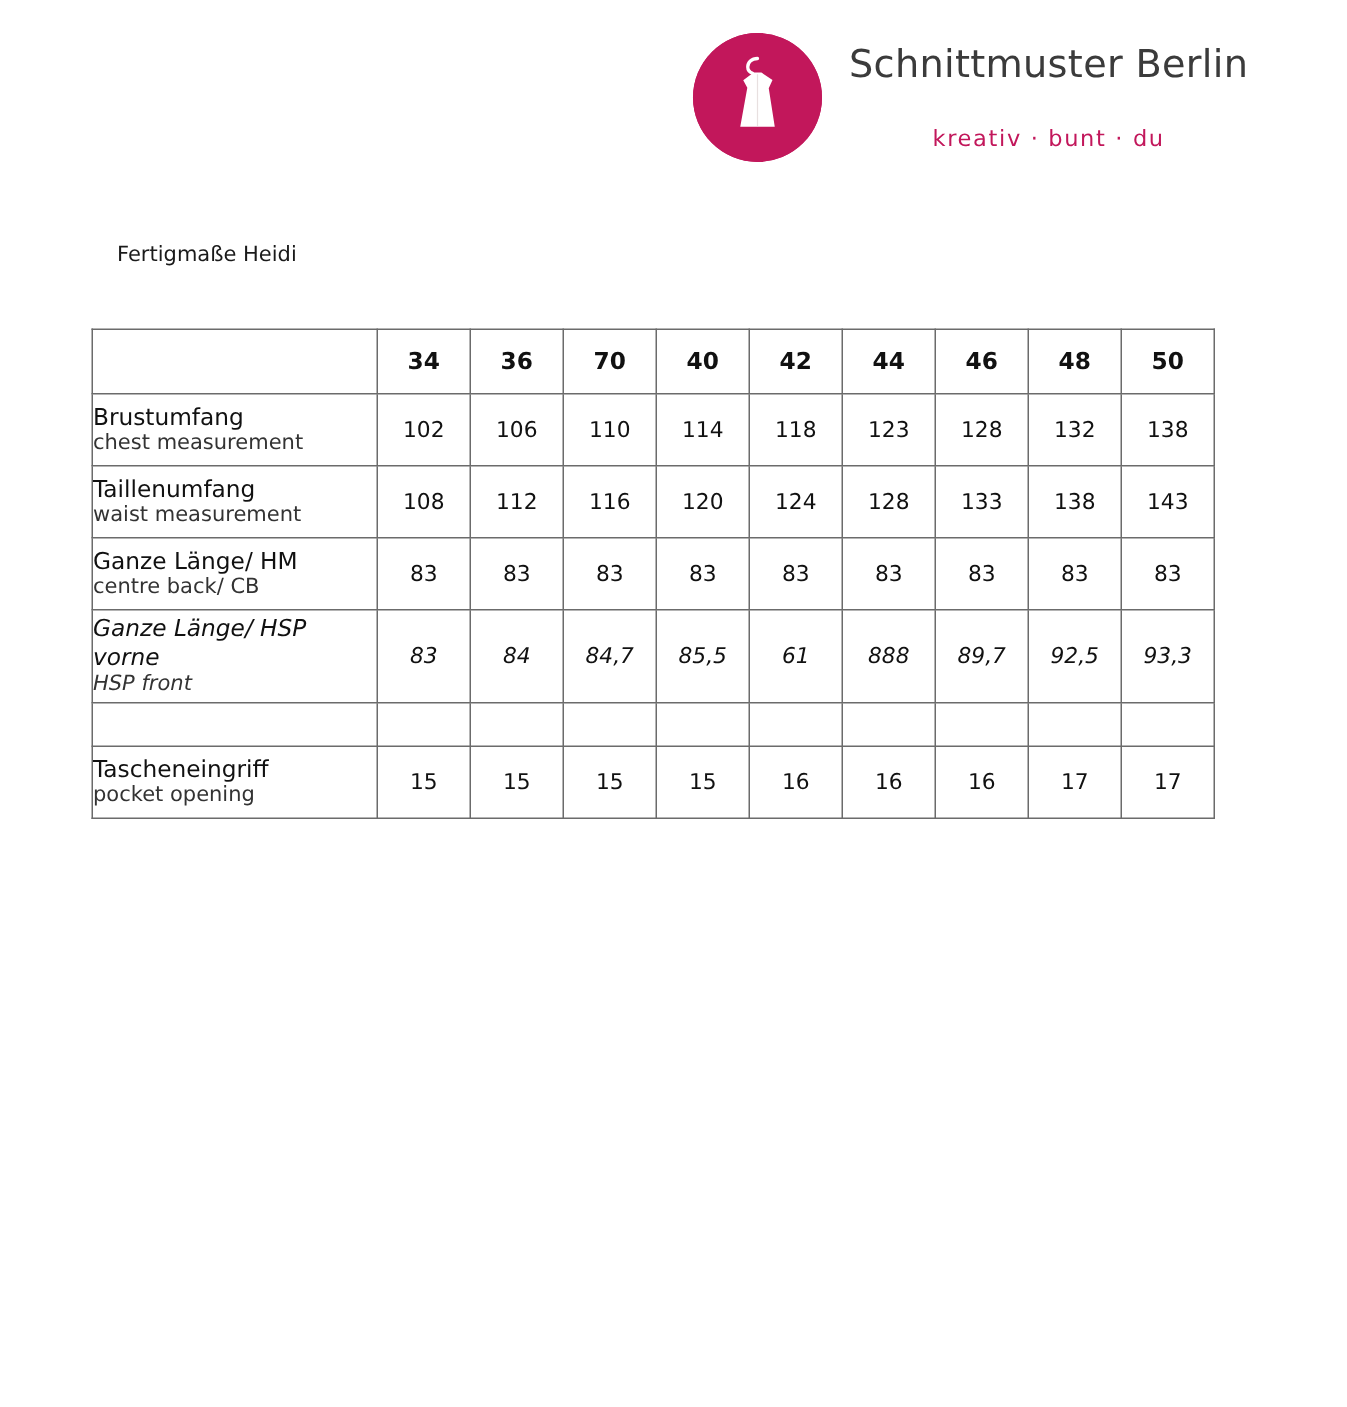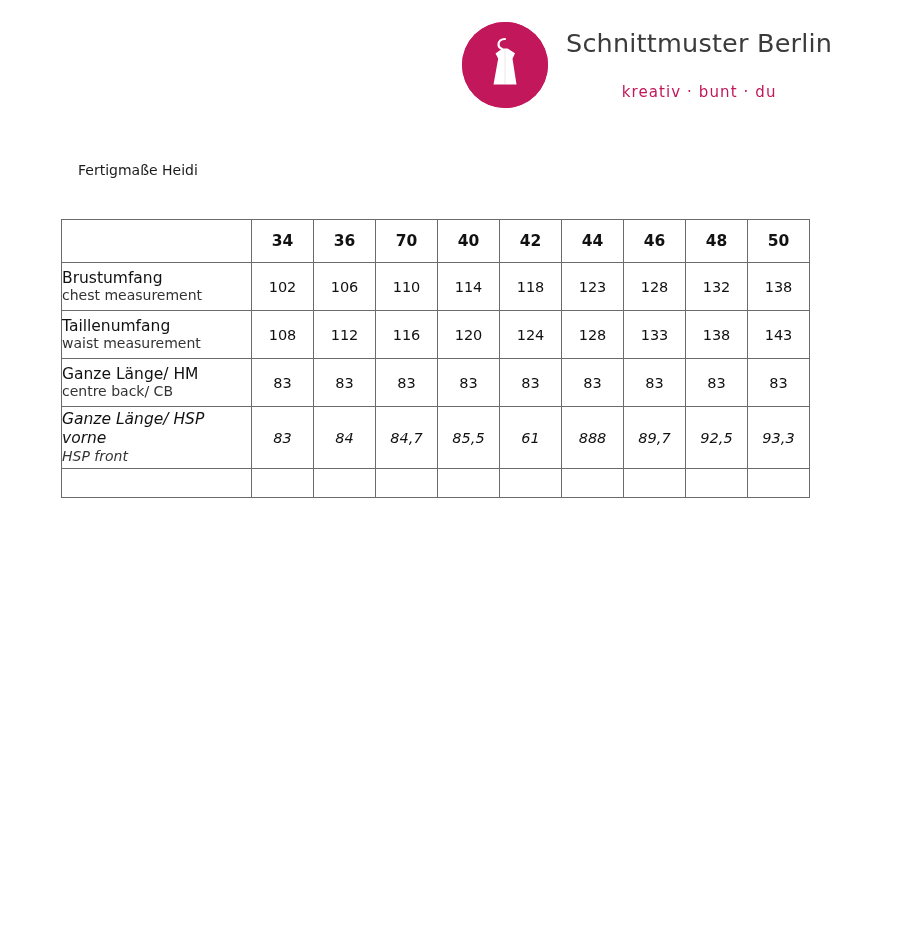--- a/index.html
+++ b/index.html
@@ -252,15 +252,30 @@
         <td class="val"></td>
         <td class="val"></td>
         <td class="val"></td>
         <td class="val"></td>
         <td class="val"></td>
         <td class="val"></td>
         <td class="val"></td>
         <td class="val"></td>
       </tr>
 
+      <tr class="body-row">
+        <td class="row-label">
+          <span class="label-de">Tascheneingriff</span>
+          <span class="label-en">pocket opening</span>
+        </td>
+        <td class="val">15</td>
+        <td class="val">15</td>
+        <td class="val">15</td>
+        <td class="val">15</td>
+        <td class="val">16</td>
+        <td class="val">16</td>
+        <td class="val">16</td>
+        <td class="val">17</td>
+        <td class="val">17</td>
+      </tr>
     </tbody>
   </table>
 </div>
 
 </body></html>

